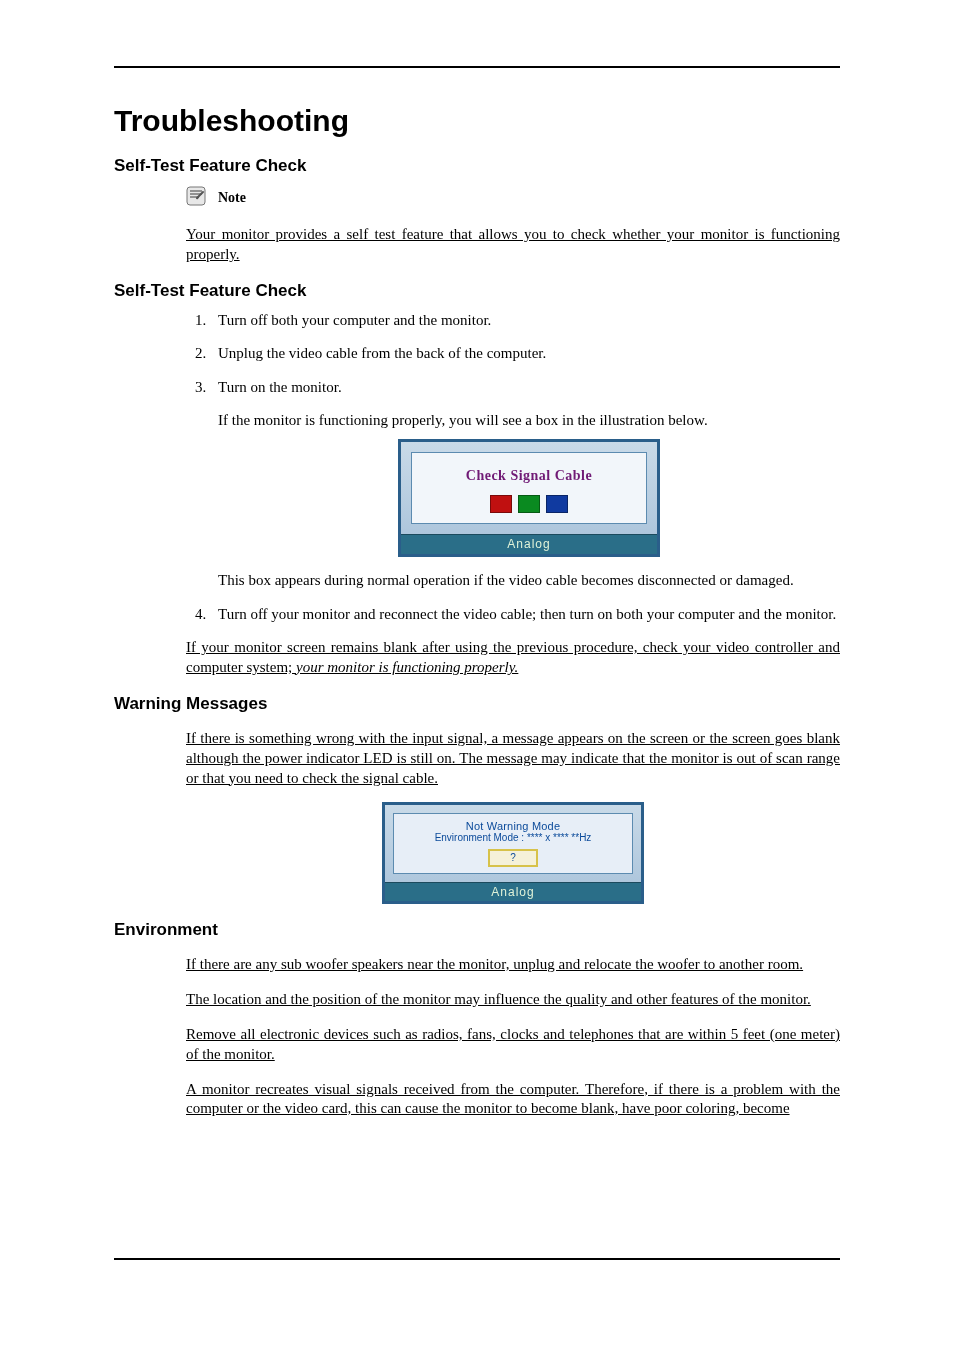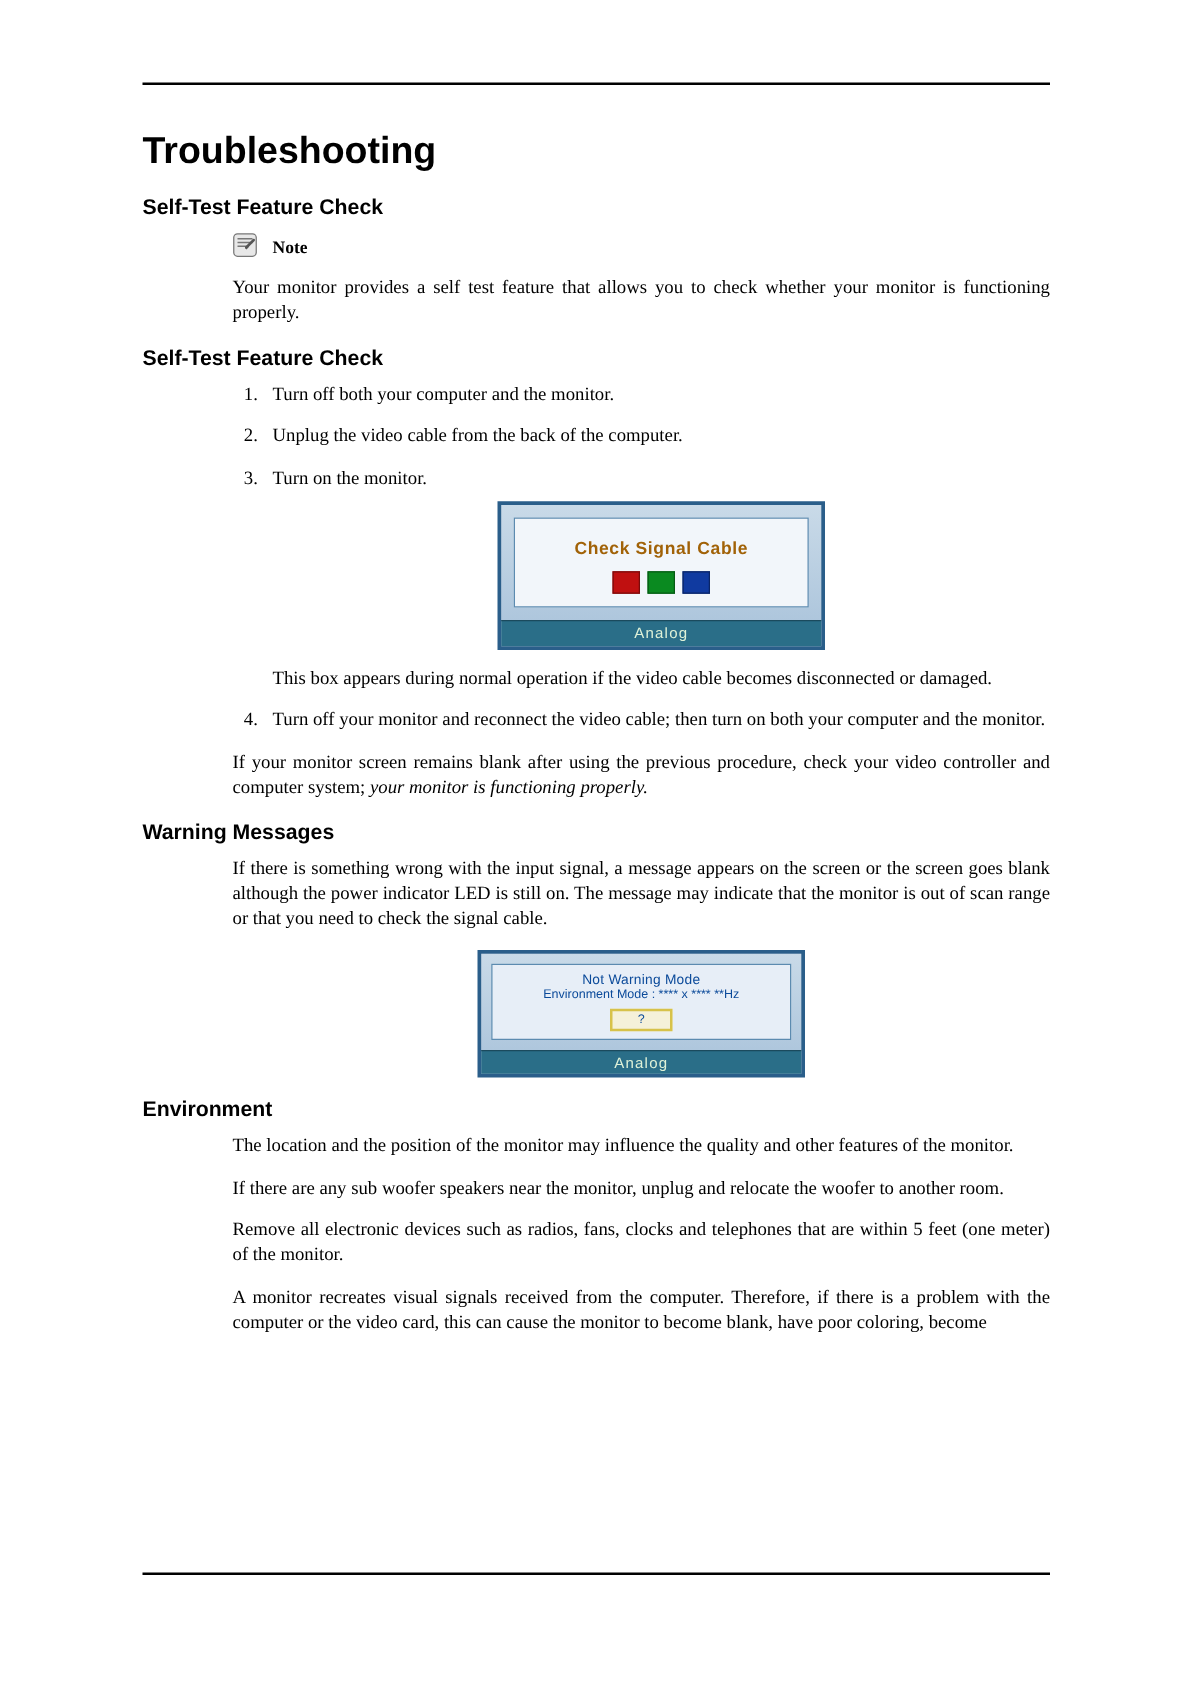--- a/index.html
+++ b/index.html
@@ -37,22 +37,23 @@
     font-size: 17px;
     font-weight: bold;
     margin: 16px 0 10px 0;
   }
   .body-block {
     padding-left: 72px;
   }
   p.body {
     font-size: 15px;
     line-height: 1.32;
-    margin: 0 0 14px 0;
+    margin: 15px 0 14px 0;
     text-align: justify;
+    text-decoration: underline;
   }
   .note-row {
     display: flex;
     align-items: center;
     gap: 12px;
     margin-bottom: 10px;
   }
   .note-label {
     font-weight: bold;
     font-size: 14px;
@@ -82,25 +83,26 @@
     font-family: Arial, Helvetica, sans-serif;
   }
   .osd1-inner {
     margin: 10px;
     background: #f2f6fa;
     border: 1px solid #5c8bb0;
     padding: 14px 0 10px 0;
     text-align: center;
   }
   .osd1-title {
-    color: #a16207;
+    color: #701a75;
     font-weight: bold;
     font-size: 14px;
     letter-spacing: 0.5px;
     margin-bottom: 10px;
+    font-family: Liberation Serif, serif;
   }
   .osd1-swatches {
     display: flex;
     justify-content: center;
     gap: 6px;
   }
   .sw { width: 20px; height: 16px; display: inline-block; }
   .osd-footer {
     background: #2a6e88;
     color: #dff2d8;
@@ -174,20 +176,21 @@
     <p class="body">Your monitor provides a self test feature that allows you to check whether your monitor is functioning properly.</p>
   </div>
 
   <h2 class="sec-title">Self-Test Feature Check</h2>
   <div class="body-block">
     <ol class="steps">
       <li><span>Turn off both your computer and the monitor.</span></li>
       <li><span>Unplug the video cable from the back of the computer.</span></li>
       <li>
         <span>Turn on the monitor.</span>
+        <div class="step-extra">If the monitor is functioning properly, you will see a box in the illustration below.</div>
 
         <div class="osd1">
           <div class="osd1-inner">
             <div class="osd1-title">Check Signal Cable</div>
             <div class="osd1-swatches">
               <span class="sw colors-swatch-red"></span>
               <span class="sw colors-swatch-green"></span>
               <span class="sw colors-swatch-blue"></span>
             </div>
           </div>
@@ -213,22 +216,22 @@
         <div class="osd2-l1">Not Warning Mode</div>
         <div class="osd2-l2">Environment Mode : **** x ****  **Hz</div>
         <div class="osd2-q">?</div>
       </div>
       <div class="osd-footer">Analog</div>
     </div>
   </div>
 
   <h2 class="sec-title">Environment</h2>
   <div class="body-block">
+    <p class="body">If there are any sub woofer speakers near the monitor, unplug and relocate the woofer to another room.</p>
     <p class="body">The location and the position of the monitor may influence the quality and other features of the monitor.</p>
-    <p class="body">If there are any sub woofer speakers near the monitor, unplug and relocate the woofer to another room.</p>
     <p class="body">Remove all electronic devices such as radios, fans, clocks and telephones that are within 5 feet (one meter) of the monitor.</p>
   </div>
 
   <div class="body-block">
     <p class="body" style="margin-bottom:0;">A monitor recreates visual signals received from the computer. Therefore, if there is a problem with the computer or the video card, this can cause the monitor to become blank, have poor coloring, become</p>
   </div>
 
   <div class="rule-bottom"></div>
 </div>
 

